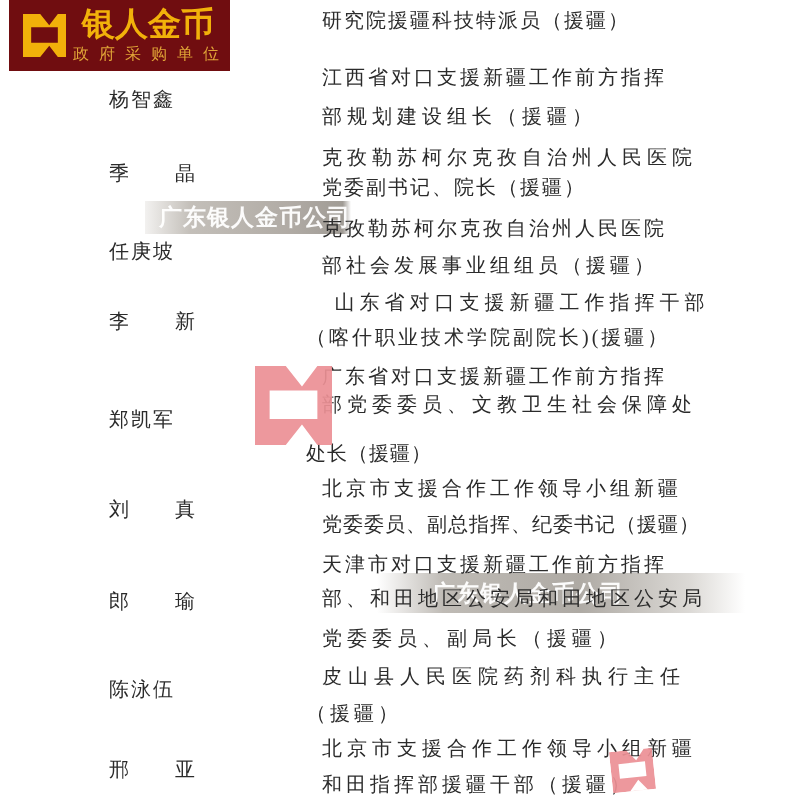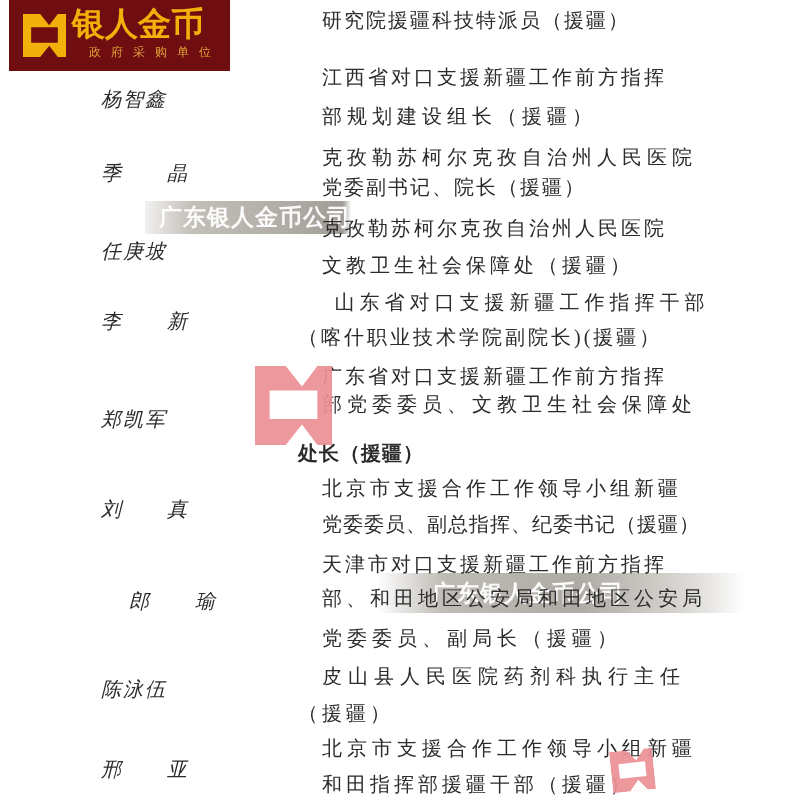--- a/index.html
+++ b/index.html
@@ -17,26 +17,26 @@
   
   .brand{
     position:absolute;left:9px;top:0;width:221px;height:71px;
     background:var(--maroon);
   }
   .brand-emblem{position:absolute;left:14px;top:14px;width:43px;height:43px;}
   .brand-title{
     position:absolute;left:63px;top:6px;width:152px;
     font-family:"Liberation Sans","DejaVu Sans",sans-serif;
     font-weight:bold;font-size:33px;line-height:36px;color:var(--gold);
-    letter-spacing:0px;white-space:nowrap;
+    letter-spacing:0px;white-space:nowrap;text-align:center;
   }
   .brand-subtitle{
-    position:absolute;left:80px;top:44px;width:160px;
+    position:absolute;left:64px;top:44px;width:160px;
     font-family:"Liberation Sans","DejaVu Sans",sans-serif;
-    font-size:12px;color:var(--gold-sub);letter-spacing:10px;white-space:nowrap;
+    font-size:16px;color:var(--gold-sub);letter-spacing:10px;white-space:nowrap;
   }
   
   .wm-band{
     position:absolute;z-index:0;
     font-family:Liberation Serif, serif;
     font-weight:bold;color:rgba(255,255,255,0.95);
     display:flex;align-items:center;white-space:nowrap;
   }
   .wm-band-1{
     left:145px;top:201px;width:192px;height:33px;font-size:23px;letter-spacing:1px;
@@ -58,28 +58,28 @@
       rgba(200,195,190,0) 100%);
     padding-left:55px;
   }
   
   .wm-emblem{position:absolute;z-index:2;}
   .wm-emblem-big{left:255px;top:366px;width:77px;height:79px;opacity:0.92;}
   .wm-emblem-small{left:611px;top:750px;width:43px;height:41px;opacity:0.92;transform:rotate(-6deg);}
   
   .row-layer{position:absolute;left:0;top:0;width:786px;height:811px;z-index:1;border-radius:25px;}
   .person-name{
-    position:absolute;left:101px;width:120px;
-    font-size:20px;line-height:23px;color:var(--ink);letter-spacing:2px;white-space:nowrap;font-style:italic;
+    position:absolute;left:109px;width:120px;
+    font-size:20px;line-height:23px;color:var(--ink);letter-spacing:2px;white-space:nowrap;
   }
   .position-line{
     position:absolute;left:322px;width:400px;
     font-size:20px;line-height:23px;color:var(--ink);white-space:nowrap;
   }
-  .position-line.indent{left:298px;}
+  .position-line.indent{left:306px;}
 </style>
 </head>
 <body>
 
 <div class="page">
 
   <div class="brand">
     <svg class="brand-emblem" viewBox="0 0 100 100" preserveAspectRatio="none">
       <path fill="#f2b10a" fill-rule="evenodd" d="M0,0H100V100H0Z M19,31H81V67H19Z M40,0L61,26L81,0Z M40,100L61,74L81,100Z"></path>
     </svg>
@@ -104,40 +104,40 @@
         <div class="position-line" style="top: 105px; letter-spacing: 5px;">部规划建设组长（援疆）</div>
       </div>
       <div>
         <div class="person-name" style="top: 162px;">季　　晶</div>
         <div class="position-line" style="top: 146px; letter-spacing: 5px;">克孜勒苏柯尔克孜自治州人民医院</div>
         <div class="position-line" style="top: 176px; letter-spacing: 2px;">党委副书记、院长（援疆）</div>
       </div>
       <div>
         <div class="person-name" style="top: 240px;">任庚坡</div>
         <div class="position-line" style="top: 217px; letter-spacing: 3px;">克孜勒苏柯尔克孜自治州人民医院</div>
-        <div class="position-line" style="top: 254px; letter-spacing: 4px;">文教卫生社会保障处（援疆）</div>
+        <div class="position-line" style="top: 254px; letter-spacing: 4px;">部社会发展事业组组员（援疆）</div>
       </div>
       <div>
         <div class="person-name" style="top: 310px;">李　　新</div>
         <div class="position-line" style="top: 291px; letter-spacing: 5px; text-align: center;">山东省对口支援新疆工作指挥干部</div>
         <div class="position-line indent" style="top: 326px; letter-spacing: 3px;">（喀什职业技术学院副院长)(援疆）</div>
       </div>
       <div>
         <div class="person-name" style="top: 408px;">郑凯军</div>
         <div class="position-line" style="top: 365px; letter-spacing: 3px;">广东省对口支援新疆工作前方指挥</div>
         <div class="position-line" style="top: 393px; letter-spacing: 5px;">部党委委员、文教卫生社会保障处</div>
-        <div class="position-line indent" style="top: 442px; letter-spacing: 1px; font-weight: bold;">处长（援疆）</div>
+        <div class="position-line indent" style="top: 442px; letter-spacing: 1px;">处长（援疆）</div>
       </div>
       <div>
         <div class="person-name" style="top: 498px;">刘　　真</div>
         <div class="position-line" style="top: 477px; letter-spacing: 4px;">北京市支援合作工作领导小组新疆</div>
         <div class="position-line" style="top: 513px; letter-spacing: 1px;">党委委员、副总指挥、纪委书记（援疆）</div>
       </div>
       <div>
-        <div class="person-name" style="top: 590px; margin-left: 28px;">郎　　瑜</div>
+        <div class="person-name" style="top: 590px;">郎　　瑜</div>
         <div class="position-line" style="top: 553px; letter-spacing: 3px;">天津市对口支援新疆工作前方指挥</div>
         <div class="position-line" style="top: 587px; letter-spacing: 4px;">部、和田地区公安局和田地区公安局</div>
         <div class="position-line" style="top: 627px; letter-spacing: 5px;">党委委员、副局长（援疆）</div>
       </div>
       <div>
         <div class="person-name" style="top: 678px;">陈泳伍</div>
         <div class="position-line" style="top: 665px; letter-spacing: 6px;">皮山县人民医院药剂科执行主任</div>
         <div class="position-line indent" style="top: 702px; letter-spacing: 4px;">（援疆）</div>
       </div>
       <div>

